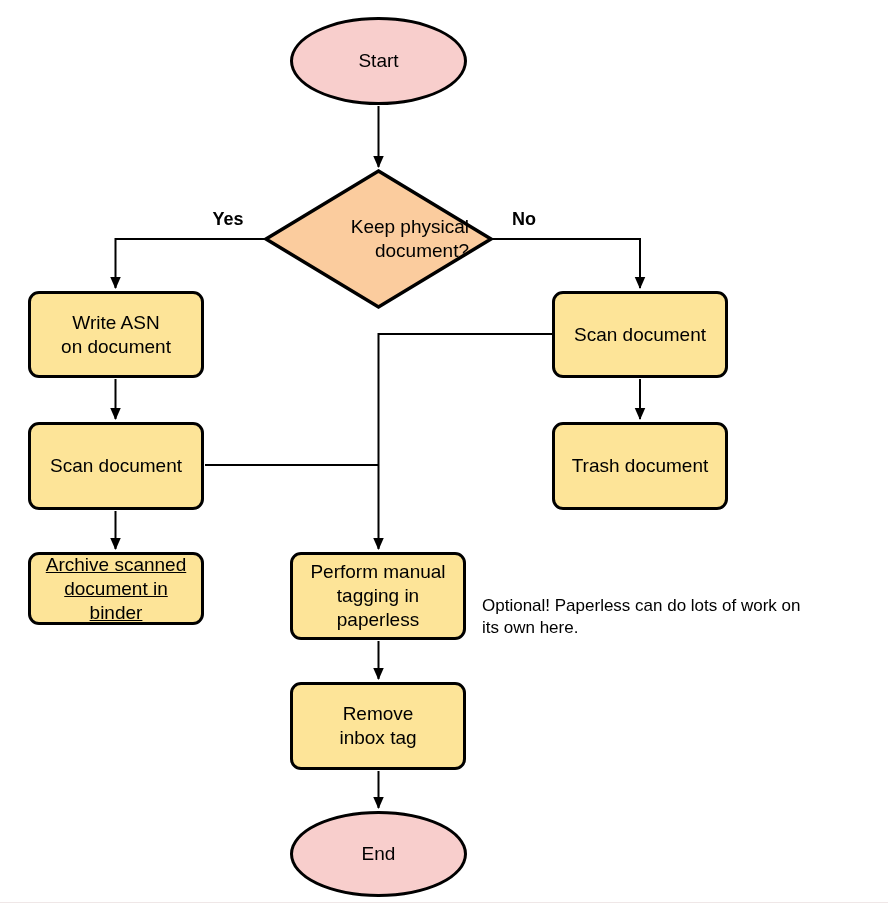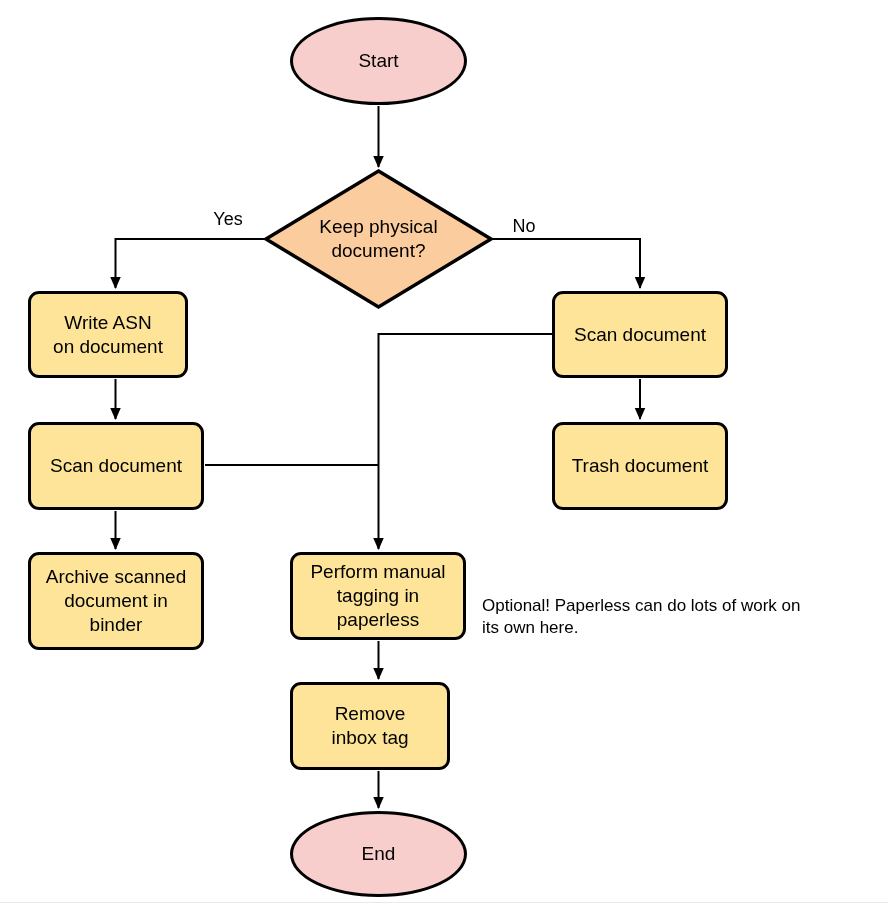--- a/index.html
+++ b/index.html
@@ -39,47 +39,48 @@
   }
   .process {
     background: var(--process-fill, #FDE498);
     border-radius: 11px;
   }
   .terminal {
     background: var(--terminal-fill, #F8CECC);
     border-radius: 50%;
   }
   .n-start   { left: 290px; top: 17px;  width: 177px; height: 88px; }
-  .n-write   { left: 28px;  top: 291px; width: 160px; height: 87px; }
+  .n-write   { left: 28px;  top: 291px; width: 176px; height: 87px; }
   .n-scan-l  { left: 28px;  top: 422px; width: 176px; height: 88px; }
-  .n-archive { left: 28px;  top: 552px; width: 176px; height: 98px; }
+  .n-archive { left: 28px;  top: 552px; width: 176px; height: 73px; text-decoration: underline; }
   .n-scan-r  { left: 552px; top: 291px; width: 176px; height: 87px; }
   .n-trash   { left: 552px; top: 422px; width: 176px; height: 88px; }
   .n-tag     { left: 290px; top: 552px; width: 176px; height: 88px; }
-  .n-remove  { left: 290px; top: 682px; width: 160px; height: 88px; }
+  .n-remove  { left: 290px; top: 682px; width: 176px; height: 88px; }
   .n-end     { left: 290px; top: 811px; width: 177px; height: 86px; text-align: center; }
   .diamond-label {
     position: absolute;
     left: 288px;
     top: 215px;
     width: 181px;
-    text-align: center;
+    text-align: right;
     font-size: 19px;
     line-height: 24px;
     white-space: pre-line;
   }
   .edge-label {
     position: absolute;
     width: 46px;
     text-align: center;
     font-size: 18px;
     line-height: 20px;
+    font-weight: bold;
   }
   .lbl-yes { left: 205px; top: 209px; }
-  .lbl-no  { left: 501px; top: 216px; }
+  .lbl-no  { left: 501px; top: 209px; }
   .note {
     position: absolute;
     left: 482px;
     top: 595px;
     width: 406px;
     font-size: 17px;
     line-height: 22px;
     white-space: pre-line;
   }
   .bottom-divider {

